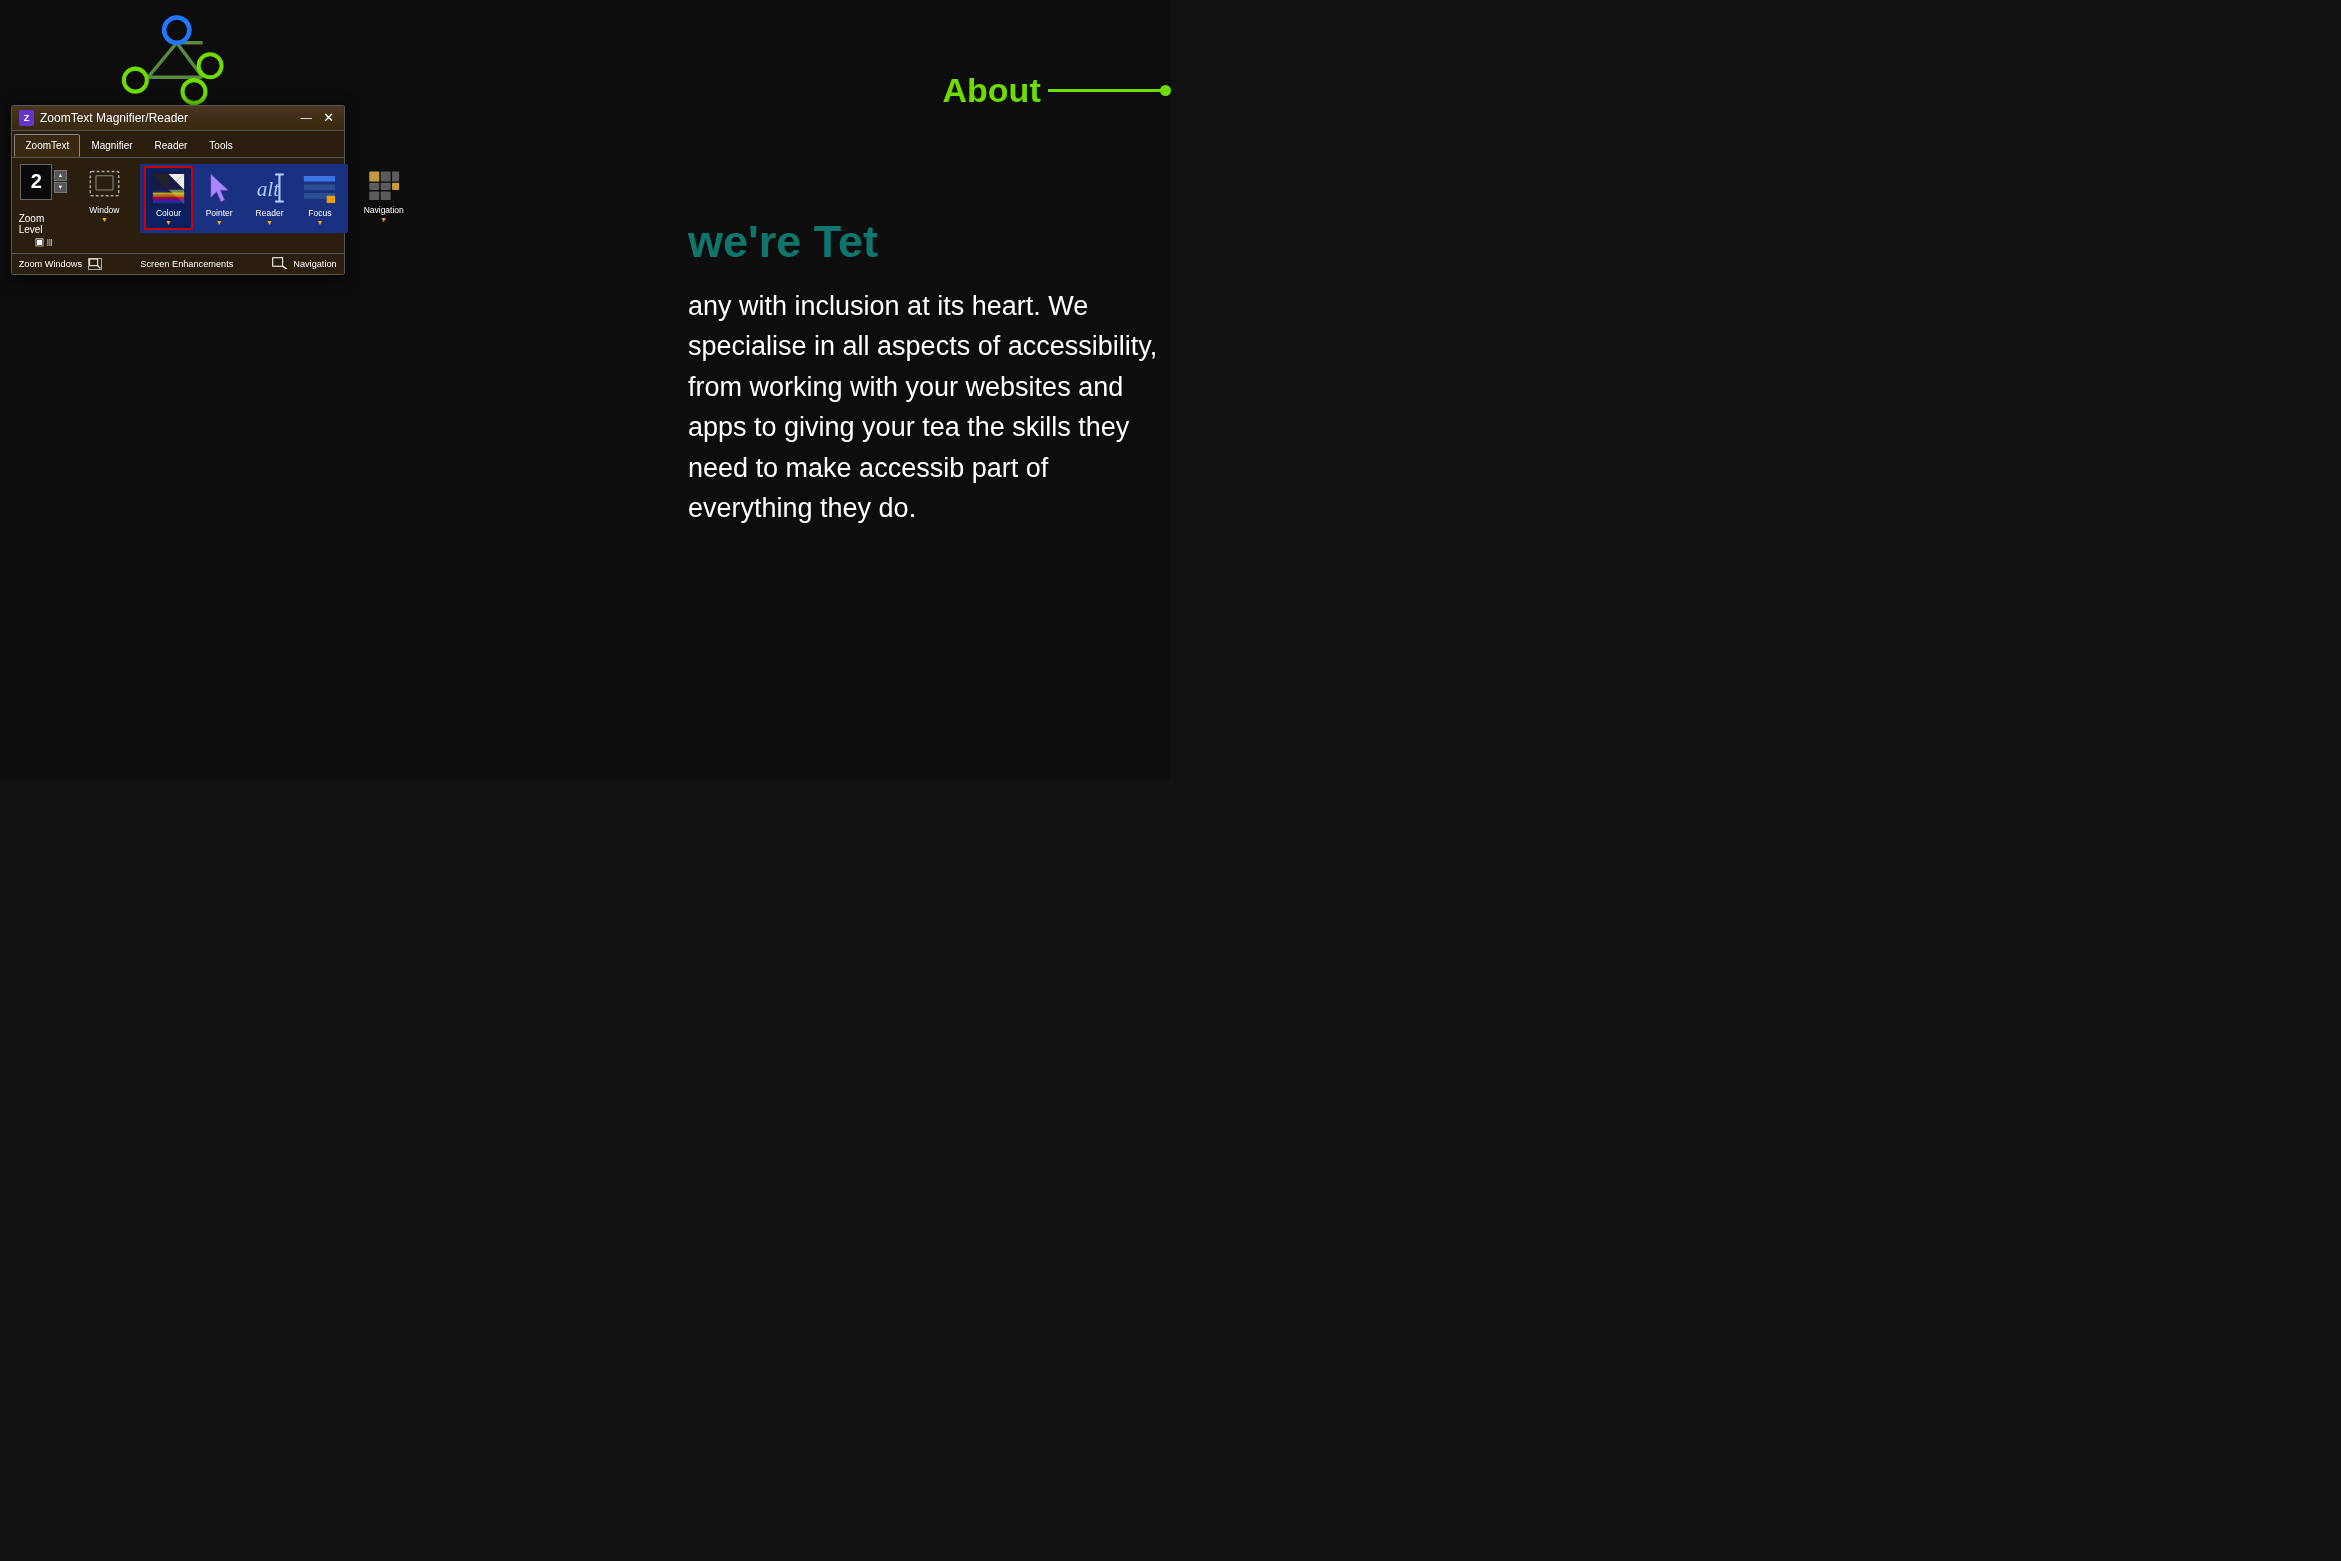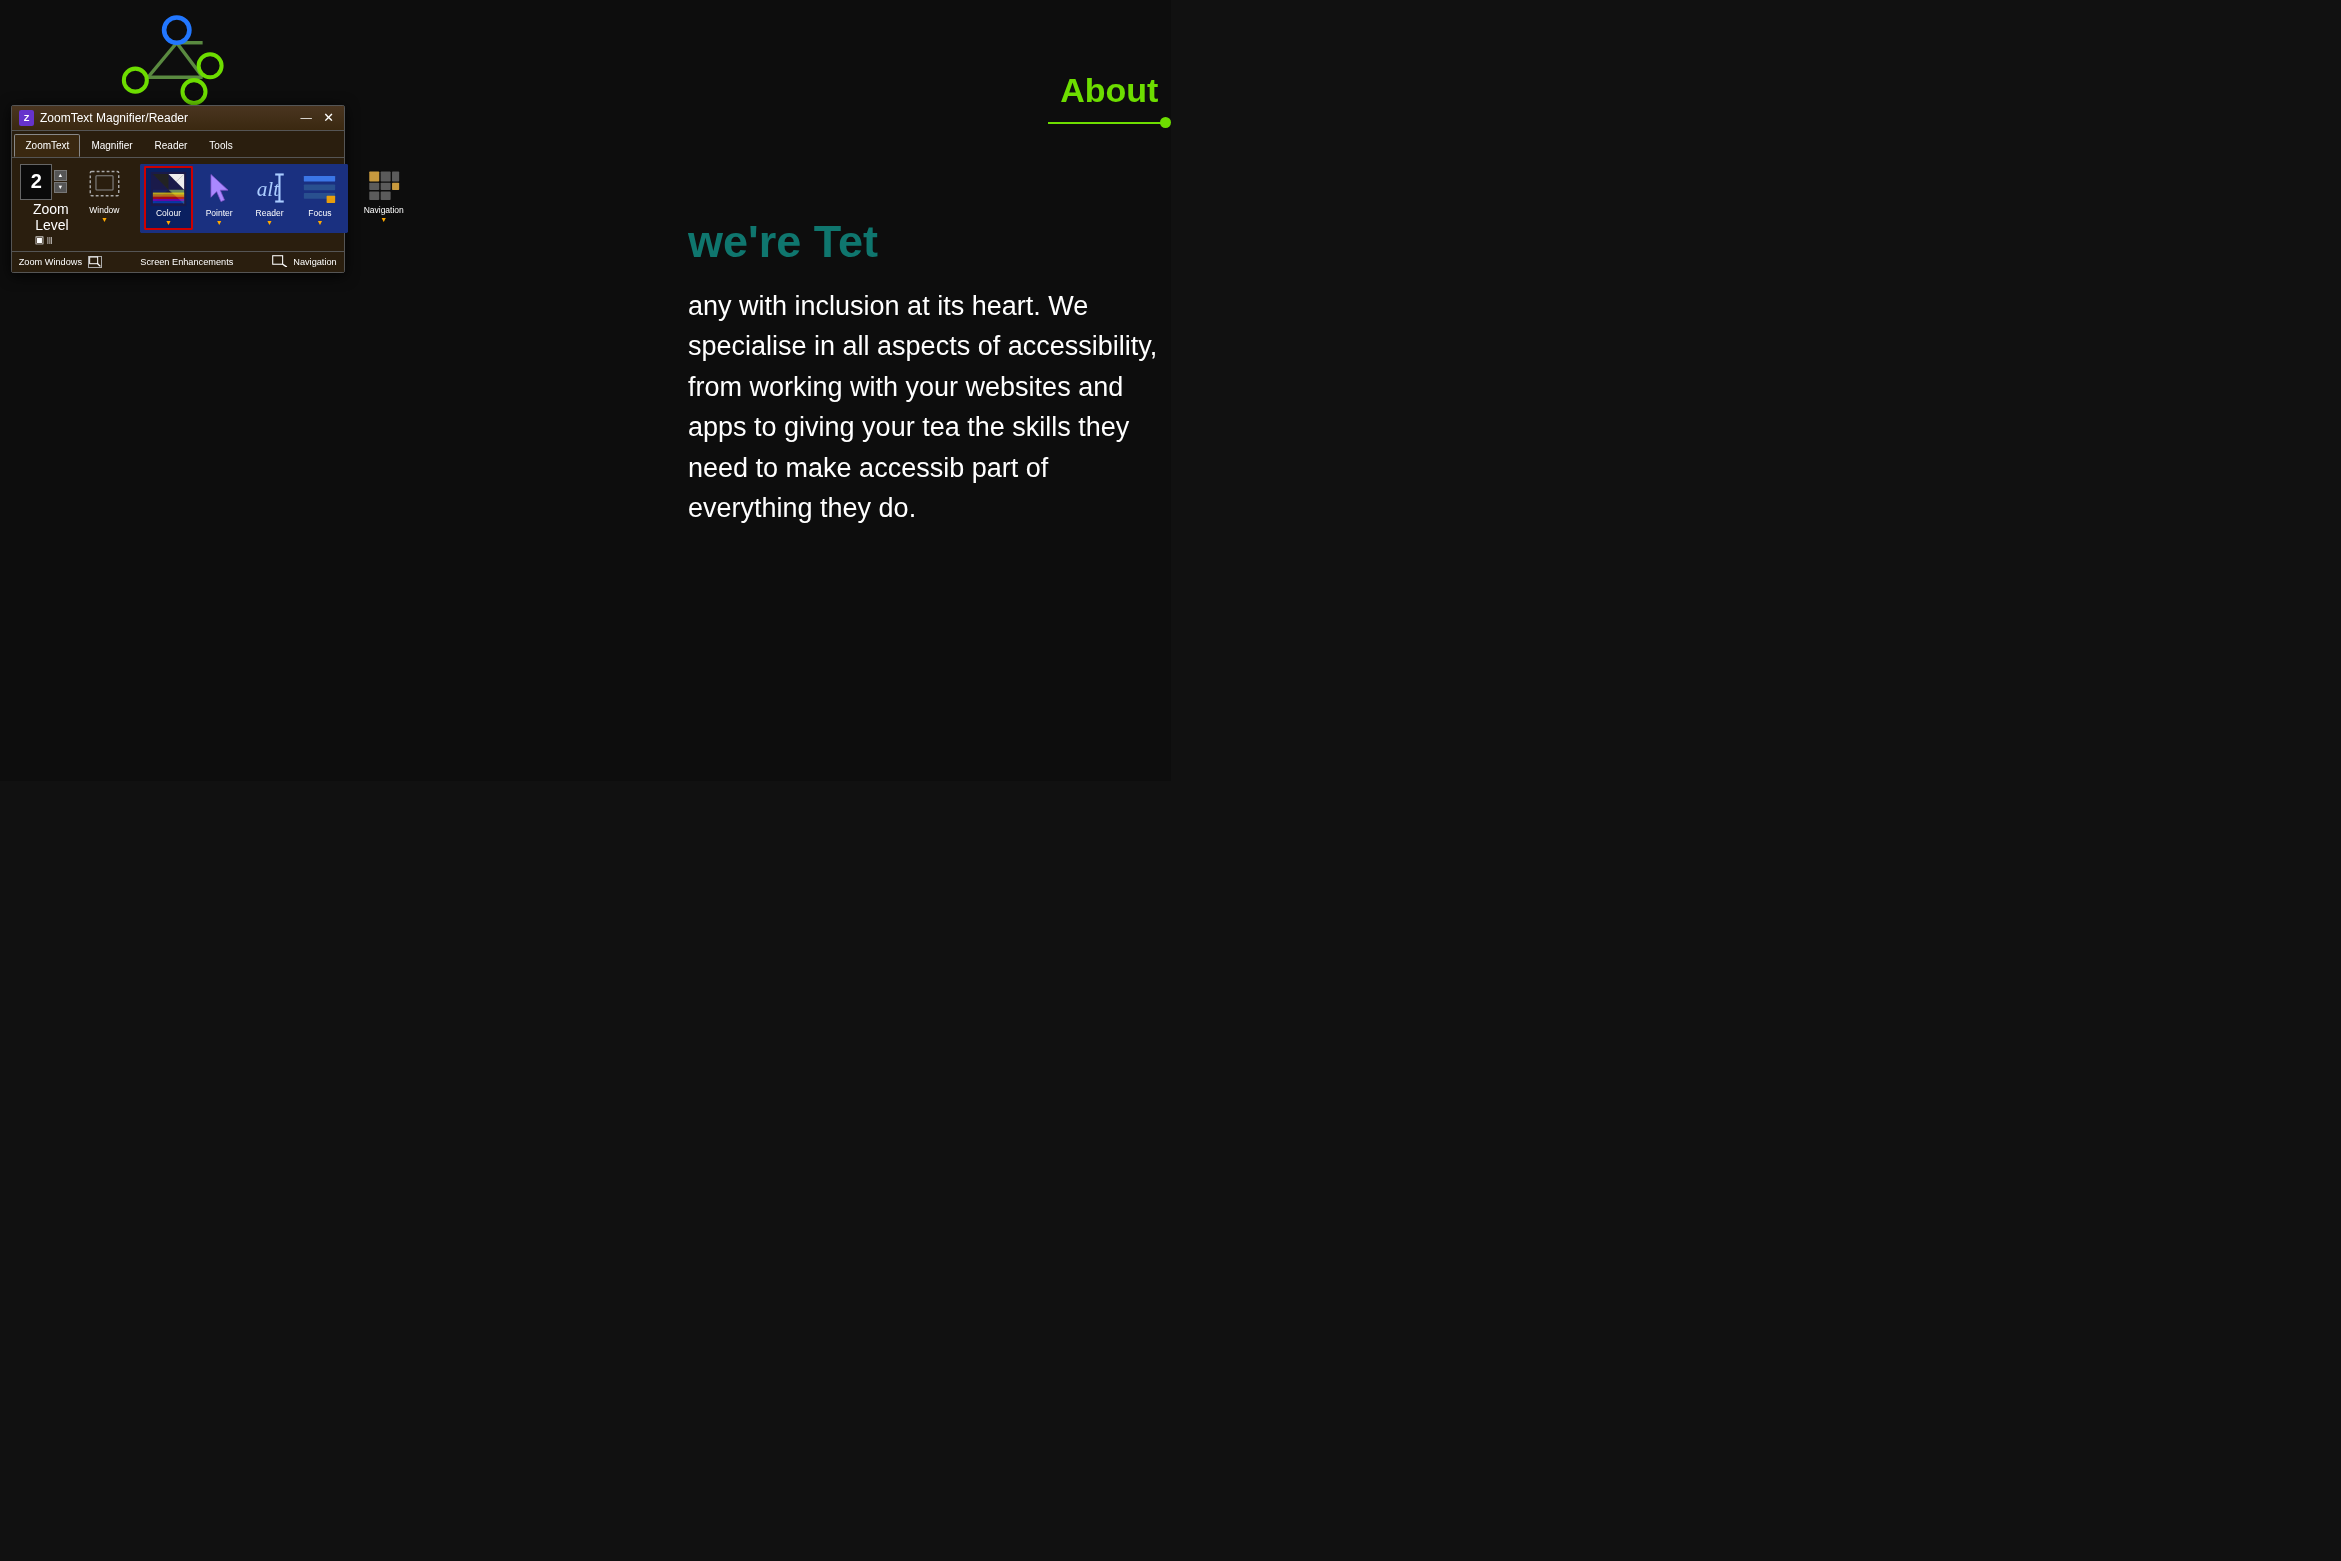--- a/index.html
+++ b/index.html
@@ -58,21 +58,20 @@
     }
 
     
     .about-nav {
       position: absolute;
       top: 71px;
       right: 0px;
       display: flex;
       align-items: center;
       gap: 7px;
-      flex-direction: column;
     }
 
     .about-text {
       font-size: 34px;
       font-weight: 800;
       color: #6ddd00;
     }
 
     .about-line {
       display: flex;
@@ -260,23 +259,23 @@
       border: 0.7px solid #777;
       color: white;
       font-size: 5.7px;
       padding: 1.4px 2.8px;
       cursor: pointer;
       line-height: 1;
     }
 
     .zoom-label {
       color: white;
-      font-size: 14px;
-      margin-top: 1px;
-      text-align: right;
+      font-size: 10px;
+      margin-top: 13px;
+      text-align: left;
     }
 
     .zoom-windows-row {
       display: flex;
       align-items: center;
       gap: 2.8px;
       margin-top: 1.4px;
     }
 
     

